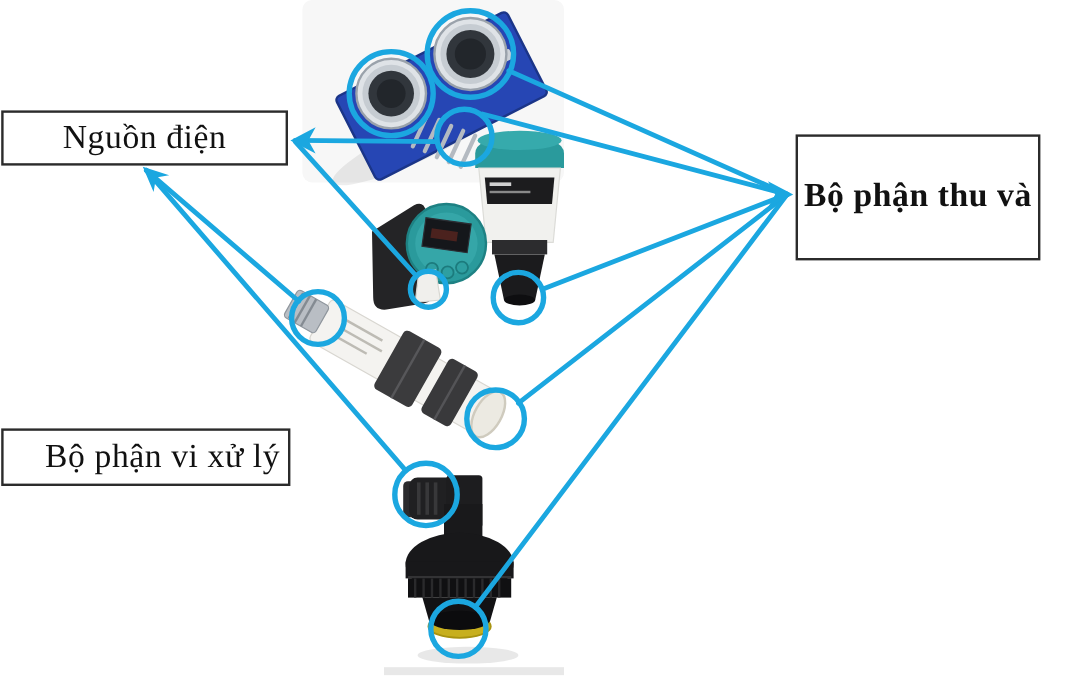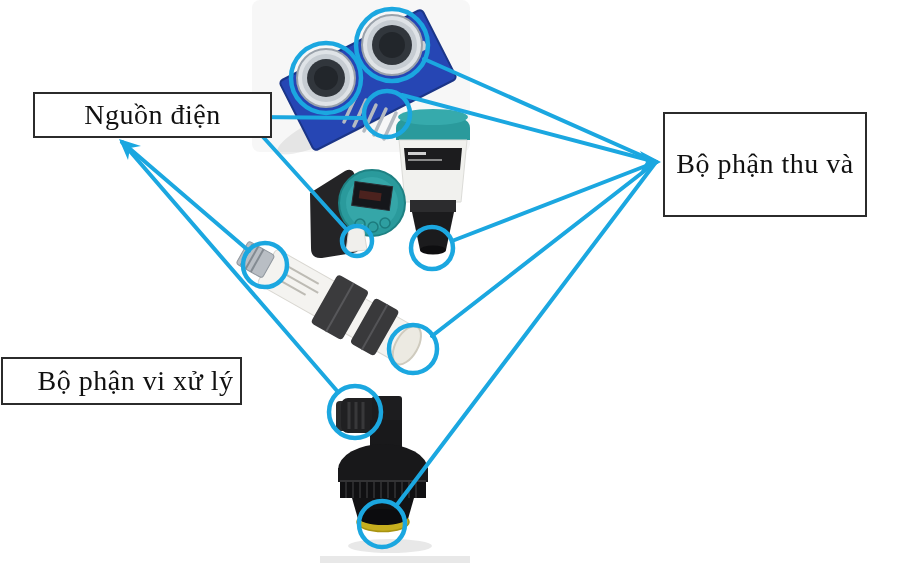--- a/index.html
+++ b/index.html
@@ -19,23 +19,23 @@
     color:#111111;
     display:flex;
     flex-direction:column;
     align-items:center;
     justify-content:center;
     text-align:center;
     font-size:28px;
     line-height:1.22;
     letter-spacing:0.5px;
   }
-  #label-power{left:1px;top:92px;width:239px;height:46px;margin-left:32px;}
+  #label-power{left:1px;top:92px;width:239px;height:46px;}
   #label-processor{left:1px;top:357px;width:241px;height:48px;padding-left:28px;}
-  #label-transceiver{left:663px;top:112px;width:204px;height:105px;}
+  #label-transceiver{left:663px;top:112px;width:204px;height:105px;font-weight:bold;}
 </style>
 </head>
 <body>
 
 <div class="canvas">
 
   <svg width="900" height="563" viewBox="0 0 900 563">
 
     <rect x="252" y="0" width="218" height="152" rx="8" fill="#f7f7f7"></rect>
 

